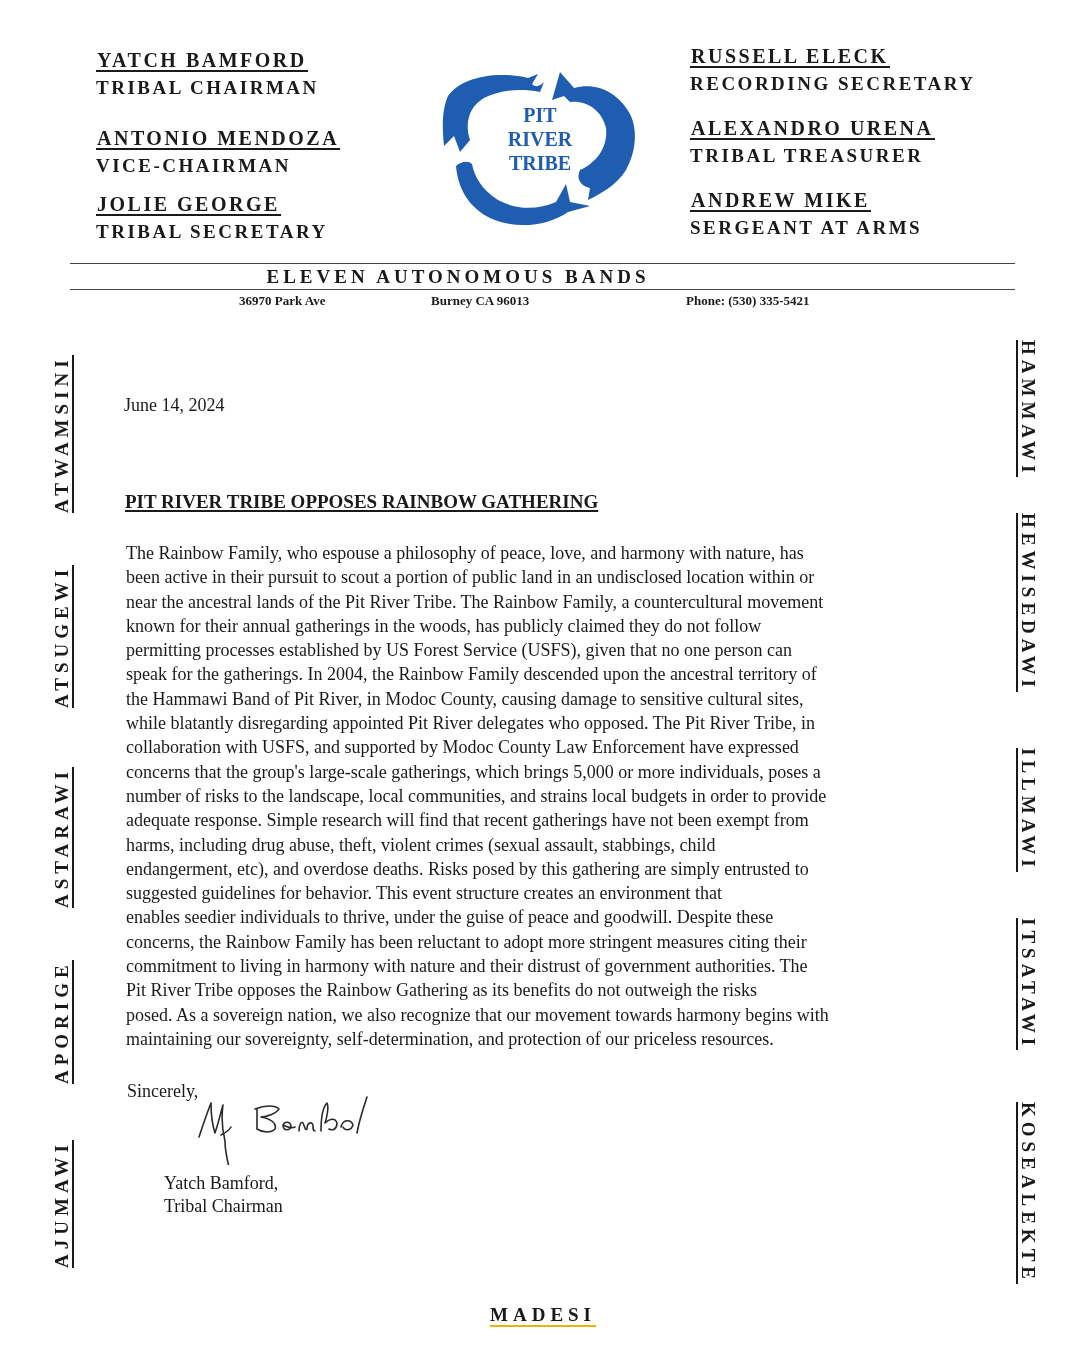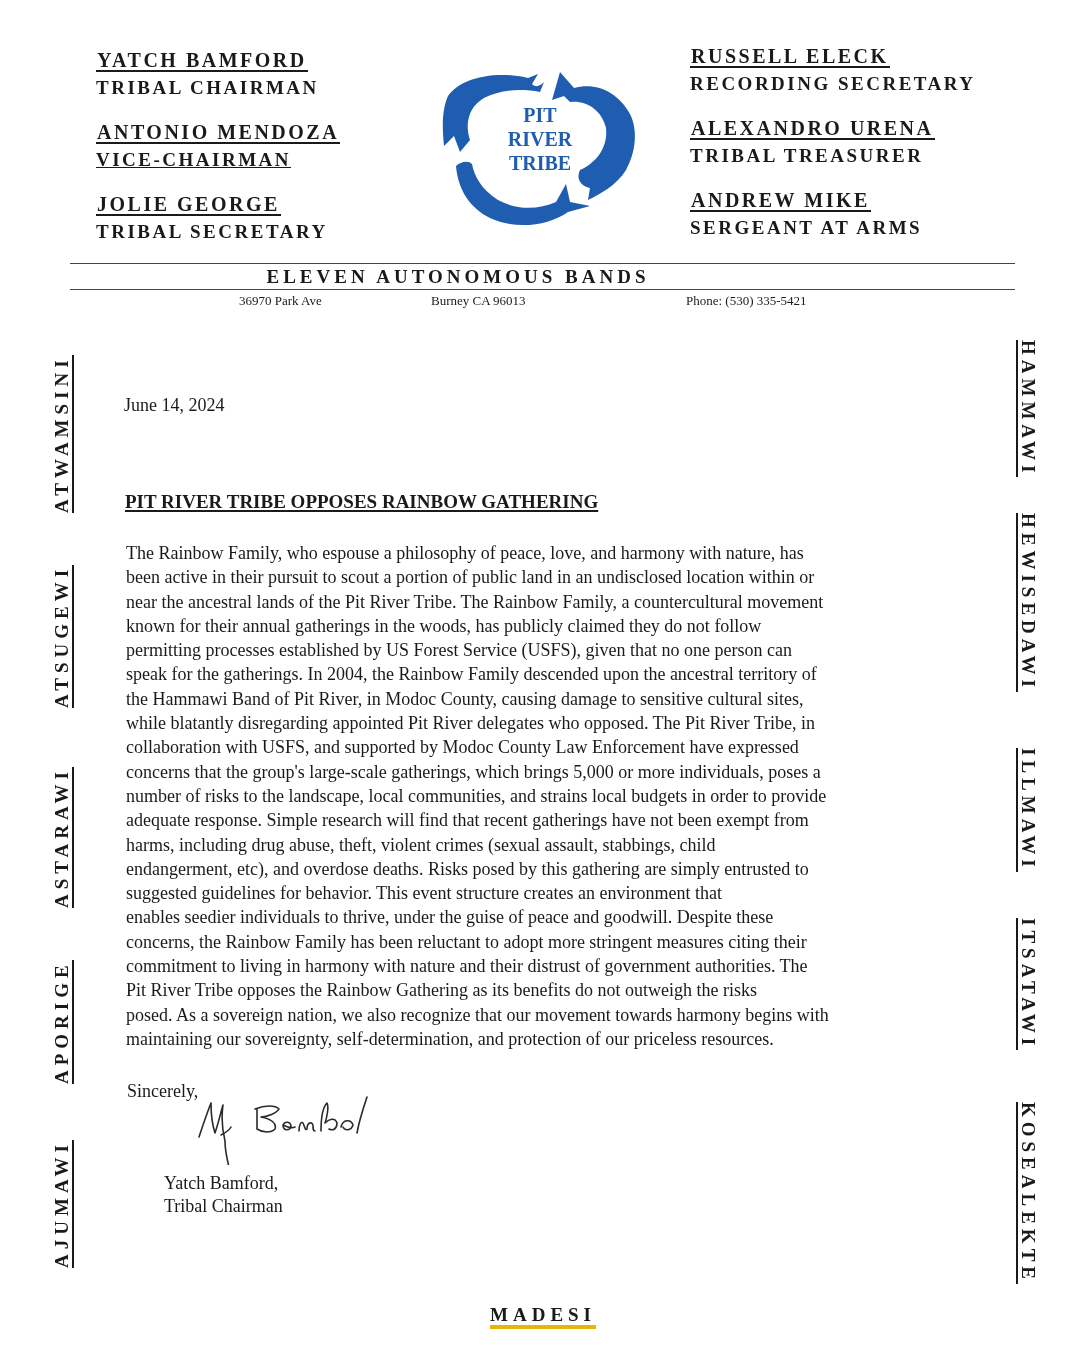--- a/index.html
+++ b/index.html
@@ -6,46 +6,46 @@
   body { width: 1079px; height: 1353px; position: relative; overflow: hidden; color: #1a1a1a; font-family: "Liberation Serif", "DejaVu Serif", serif; }
 
   .officer { position: absolute; font-family: "Liberation Serif", serif; font-weight: bold; letter-spacing: 2.5px; line-height: 24px; }
   .officer .name { display: inline-block; font-size: 20px; border-bottom: 2px solid #1a1a1a; line-height: 19px; padding: 0 1px; }
   .officer .title { display: block; font-size: 19px; margin-top: 2px; }
 
   .logo { position: absolute; left: 440px; top: 66px; width: 200px; height: 168px; }
 
   .rule { position: absolute; left: 70px; width: 945px; height: 0; border-top: 1.5px solid #444; }
   .bands { position: absolute; left: 0; width: 916px; top: 266px; text-align: center; font-family: "Liberation Serif", serif; font-weight: bold; font-size: 19px; letter-spacing: 4px; }
-  .addr { position: absolute; top: 293px; font-family: "Liberation Serif", serif; font-weight: normal; font-size: 13px; }
+  .addr { position: absolute; top: 293px; font-family: "Liberation Serif", serif; font-weight: bold; font-size: 13px; }
 
   .side { position: absolute; font-family: "Liberation Serif", serif; font-weight: bold; font-size: 19px; letter-spacing: 5px; white-space: nowrap; border-bottom: 2px solid #1a1a1a; line-height: 20px; }
   .side.left { transform-origin: 0 0; transform: rotate(-90deg); }
   .side.right { transform-origin: 0 0; transform: rotate(90deg); }
 
   .date { position: absolute; left: 124px; top: 395px; font-size: 18px; }
   .heading { position: absolute; left: 125px; top: 491px; font-size: 19px; font-weight: bold; text-decoration: underline; text-decoration-thickness: 2px; text-underline-offset: 2px; }
 
   .body-text { position: absolute; left: 126px; top: 541px; width: 860px; font-size: 18px; line-height: 24.3px; }
   .body-text .ln { display: block; white-space: nowrap; }
 
   .closing { position: absolute; left: 127px; top: 1074px; font-size: 18px; margin-top: 7px; }
   .signature { position: absolute; left: 195px; top: 1095px; width: 200px; height: 70px; }
   .signer { position: absolute; left: 128px; top: 1172px; font-size: 18px; line-height: 23px; margin-left: 36px; }
 
-  .madesi { position: absolute; left: 490px; top: 1305px; font-family: "Liberation Serif", serif; font-weight: bold; font-size: 19px; letter-spacing: 5px; border-bottom: 4px solid #eab308; line-height: 20px; }
+  .madesi { position: absolute; left: 490px; top: 1305px; font-family: "Liberation Serif", serif; font-weight: bold; font-size: 19px; letter-spacing: 5px; border-bottom: 2px solid #eab308; line-height: 20px; }
 </style>
 </head>
 <body>
 
 <div class="officer" style="left:96px; top:50px; width:262px;">
   <span class="name">YATCH BAMFORD</span>
   <span class="title">TRIBAL CHAIRMAN</span>
 </div>
-<div class="officer" style="left:96px; top:122px; width:262px;text-decoration:underline;">
+<div class="officer" style="left:96px; top:128px; width:262px;">
   <span class="name">ANTONIO MENDOZA</span>
   <span class="title">VICE-CHAIRMAN</span>
 </div>
 <div class="officer" style="left:96px; top:194px; width:262px;">
   <span class="name">JOLIE GEORGE</span>
   <span class="title">TRIBAL SECRETARY</span>
 </div>
 
 <div class="officer" style="left:690px; top:46px; width:330px;">
   <span class="name">RUSSELL ELECK</span>

